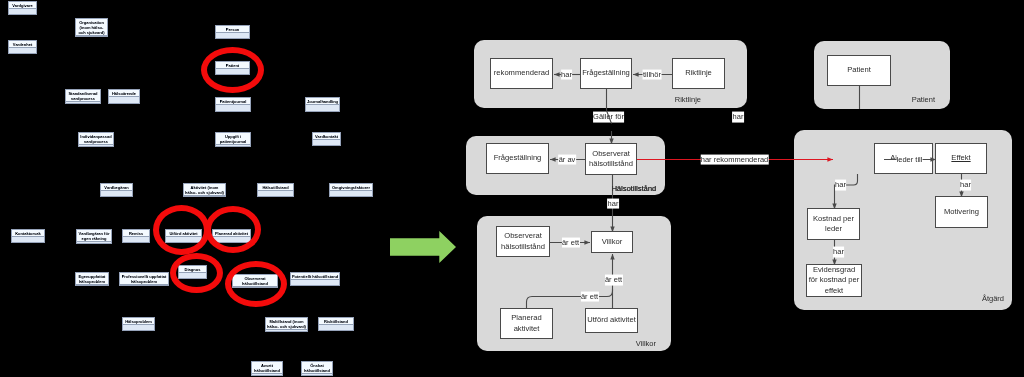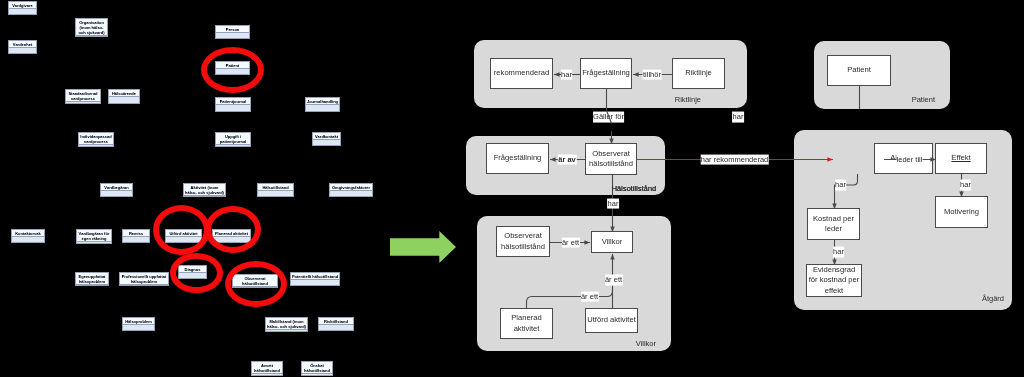--- a/index.html
+++ b/index.html
@@ -270,21 +270,21 @@
           <line x1="606.5" y1="89" x2="606.5" y2="110.5" stroke="#4a4a4a" stroke-width="1.1"></line>
           <line x1="611.5" y1="131" x2="611.5" y2="144" stroke="#4a4a4a" stroke-width="1.1" marker-end="url(#ah)"></line>
           <line x1="859.5" y1="86" x2="859.5" y2="109" stroke="#4a4a4a" stroke-width="1.1"></line>
           <line x1="612.5" y1="175" x2="612.5" y2="232" stroke="#4a4a4a" stroke-width="1.1" marker-end="url(#ah)"></line>
           <line x1="637" y1="159.5" x2="833" y2="159.5" stroke="#dd1621" stroke-width="1.1" marker-end="url(#ahr)"></line>
         </g>
     </svg>
     <div id="edge-labels">
         <div class="elabel" style="left: 566.5px; top: 74.5px; transform: translate(-50%, -50%);">har</div>
         <div class="elabel" style="left: 652px; top: 74.5px; transform: translate(-50%, -50%);">tillhör</div>
-        <div class="elabel" style="left: 567px; top: 159.5px; transform: translate(-50%, -50%); font-weight: bold;">är av</div>
+        <div class="elabel" style="left: 567px; top: 159.5px; transform: translate(-50%, -50%);">är av</div>
         <div class="elabel" style="left: 909.5px; top: 159.5px; transform: translate(-50%, -50%);">leder till</div>
         <div class="elabel" style="left: 840.5px; top: 185px; transform: translate(-50%, -50%);">har</div>
         <div class="elabel" style="left: 965.5px; top: 185px; transform: translate(-50%, -50%);">har</div>
         <div class="elabel" style="left: 838.5px; top: 252px; transform: translate(-50%, -50%);">har</div>
         <div class="elabel" style="left: 570.5px; top: 242.5px; transform: translate(-50%, -50%);">är ett</div>
         <div class="elabel" style="left: 613.5px; top: 280px; transform: translate(-50%, -50%);">är ett</div>
         <div class="elabel" style="left: 589.5px; top: 296.5px; transform: translate(-50%, -50%);">är ett</div>
         <div class="elabel" style="left: 608.5px; top: 117px; transform: translate(-50%, -50%);">Gäller för</div>
         <div class="elabel" style="left: 738px; top: 117px; transform: translate(-50%, -50%);">har</div>
         <div class="elabel nobg" style="left: 634px; top: 189px; transform: translate(-50%, -50%);">Hälsotillstånd</div>

